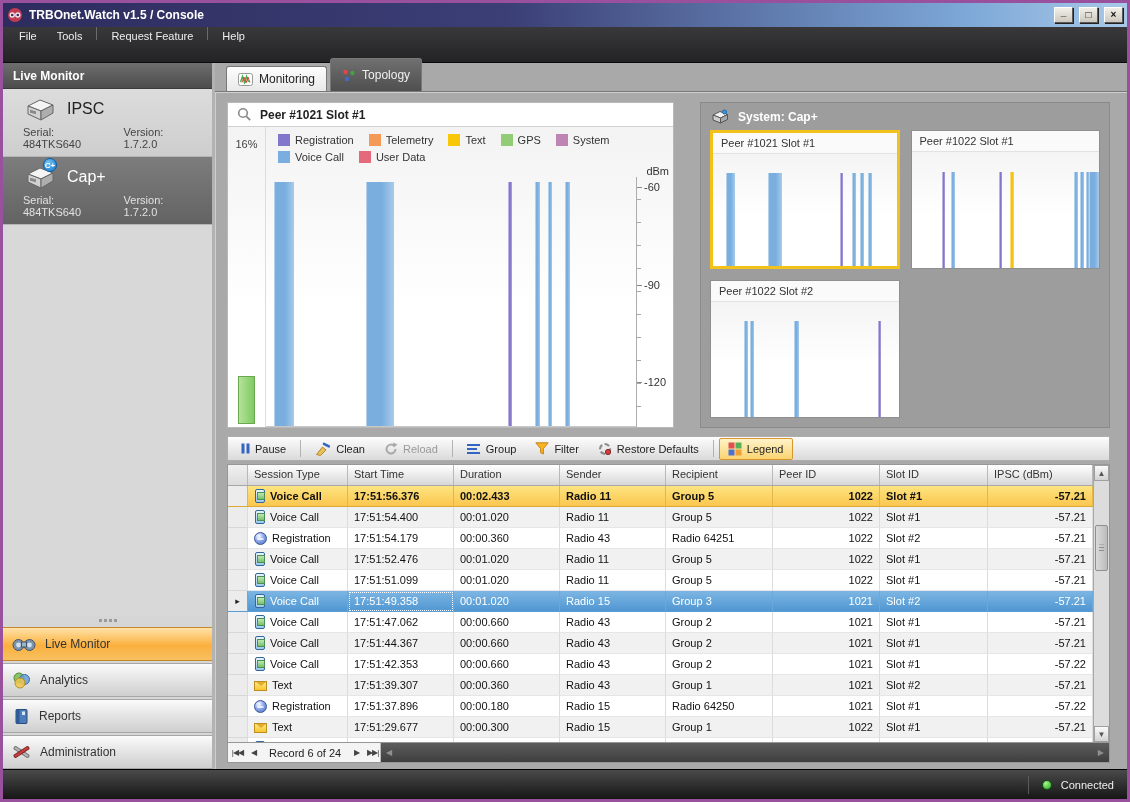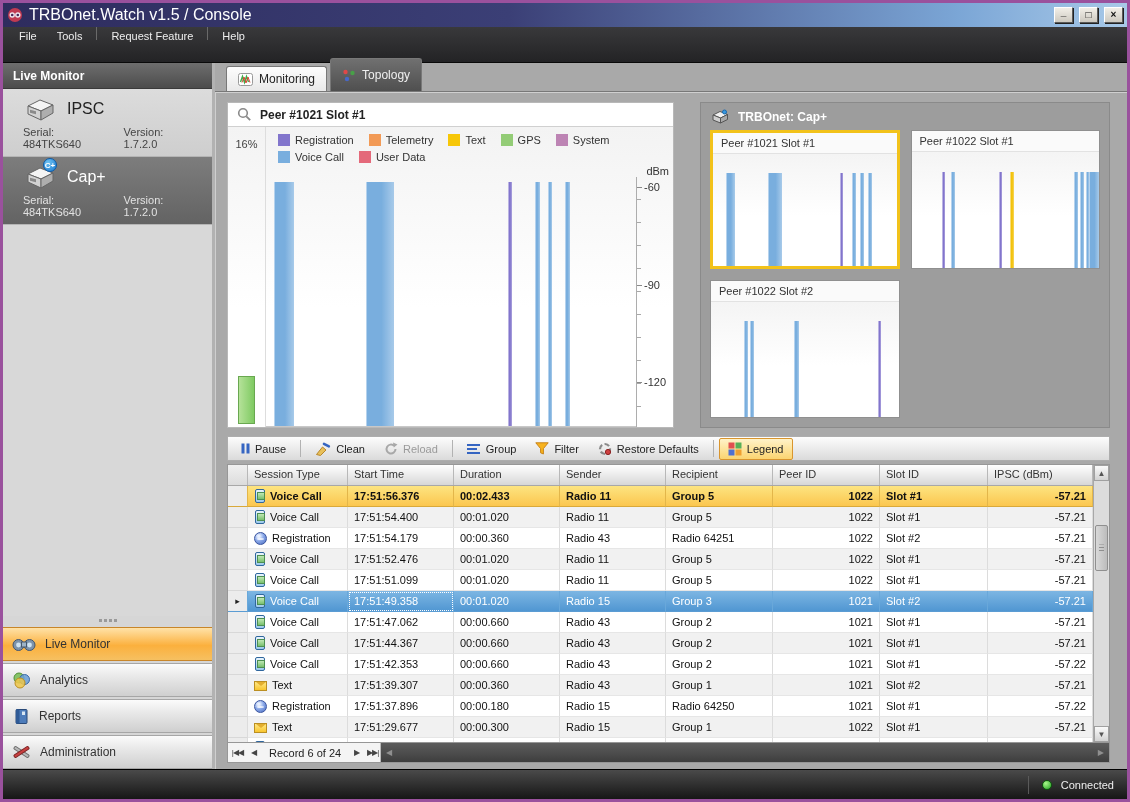--- a/index.html
+++ b/index.html
@@ -1,20 +1,20 @@
 <!DOCTYPE html>
 <html><head>
 <meta charset="utf-8">
 <style>
 *{margin:0;padding:0;box-sizing:border-box;font-family:"Liberation Sans",sans-serif}
 html,body{width:1130px;height:802px;overflow:hidden}
 .window{width:1130px;height:802px;border:3px solid #9a519d;background:#bdbdbd;display:flex;flex-direction:column}
 
 .titlebar{height:24px;background:linear-gradient(90deg,#2e2c5e,#3b3f76 45%,#7ba6d6 85%,#a8c9e8);display:flex;align-items:center;padding:0 4px;gap:6px;flex:none}
-.title-text{color:#fff;font-weight:normal;font-size:16px;flex:1;white-space:nowrap}
+.title-text{color:#fff;font-weight:bold;font-size:12px;flex:1;white-space:nowrap}
 .winbtn{width:19px;height:16px;background:linear-gradient(#f2efe8,#cdc9c0);border:1px solid #fff;border-right-color:#5a5a5a;border-bottom-color:#5a5a5a;box-shadow:1px 1px 0 #222;font-size:10px;font-weight:bold;color:#111;display:flex;align-items:center;justify-content:center;line-height:1}
 .winbtn.min span{transform:translateY(-3px)}
 
 .menubar{height:36px;background:linear-gradient(#39393b,#232325);display:flex;color:#eee;font-size:11px;padding:0 6px;border-bottom:1px solid #0a0a0a;flex:none}
 .menu-item{padding:3px 10px;cursor:default}
 .msep{width:1px;height:13px;background:#6a6a6a;margin:0 4px}
 
 .app-body{flex:1;display:flex;min-height:0}
 .sidebar{width:212px;flex:none;background:#d6d6d6;border-right:3px solid #b2b2b2;display:flex;flex-direction:column}
 .side-header{height:26px;flex:none;background:linear-gradient(#6e6e6e,#4c4c4c);color:#fff;font-weight:bold;font-size:12px;display:flex;align-items:center;padding:0 10px;border-bottom:1px solid #3a3a3a}
@@ -361,21 +361,21 @@
           <div class="system-panel">
             <div class="sys-header">
               <span class="icon">
                 <svg width="20" height="16" viewBox="0 0 20 16">
                     <polygon points="3,6 10,2.5 17.5,5.5 10.5,9" fill="#f2f2f2" stroke="#555"></polygon>
                     <polygon points="3,6 10.5,9 10.5,14 3,11" fill="#cfcfcf" stroke="#555"></polygon>
                     <polygon points="10.5,9 17.5,5.5 17.5,10.5 10.5,14" fill="#a8a8a8" stroke="#555"></polygon>
                     <circle cx="14.5" cy="3" r="2" fill="#3a9ae0" stroke="#1a6ab0"></circle>
                   </svg>
               </span>
-              <span>TRBOnet: Cap+</span>
+              <span>System: Cap+</span>
             </div>
             <div class="mini-grid">
 
                 <div class="mini-card selected">
                   <div class="mini-title">Peer #1021 Slot #1</div>
                   <div class="mini-plot">
                     <div class="bar" style="left: 7%; width: 5%; --c: #79aede;"></div>
                     <div class="bar" style="left: 30%; width: 7.5%; --c: #79aede;"></div>
                     <div class="bar" style="left: 69%; width: 2%; --c: #8275cc;"></div>
                     <div class="bar" style="left: 76%; width: 2.2%; --c: #79aede;"></div>

